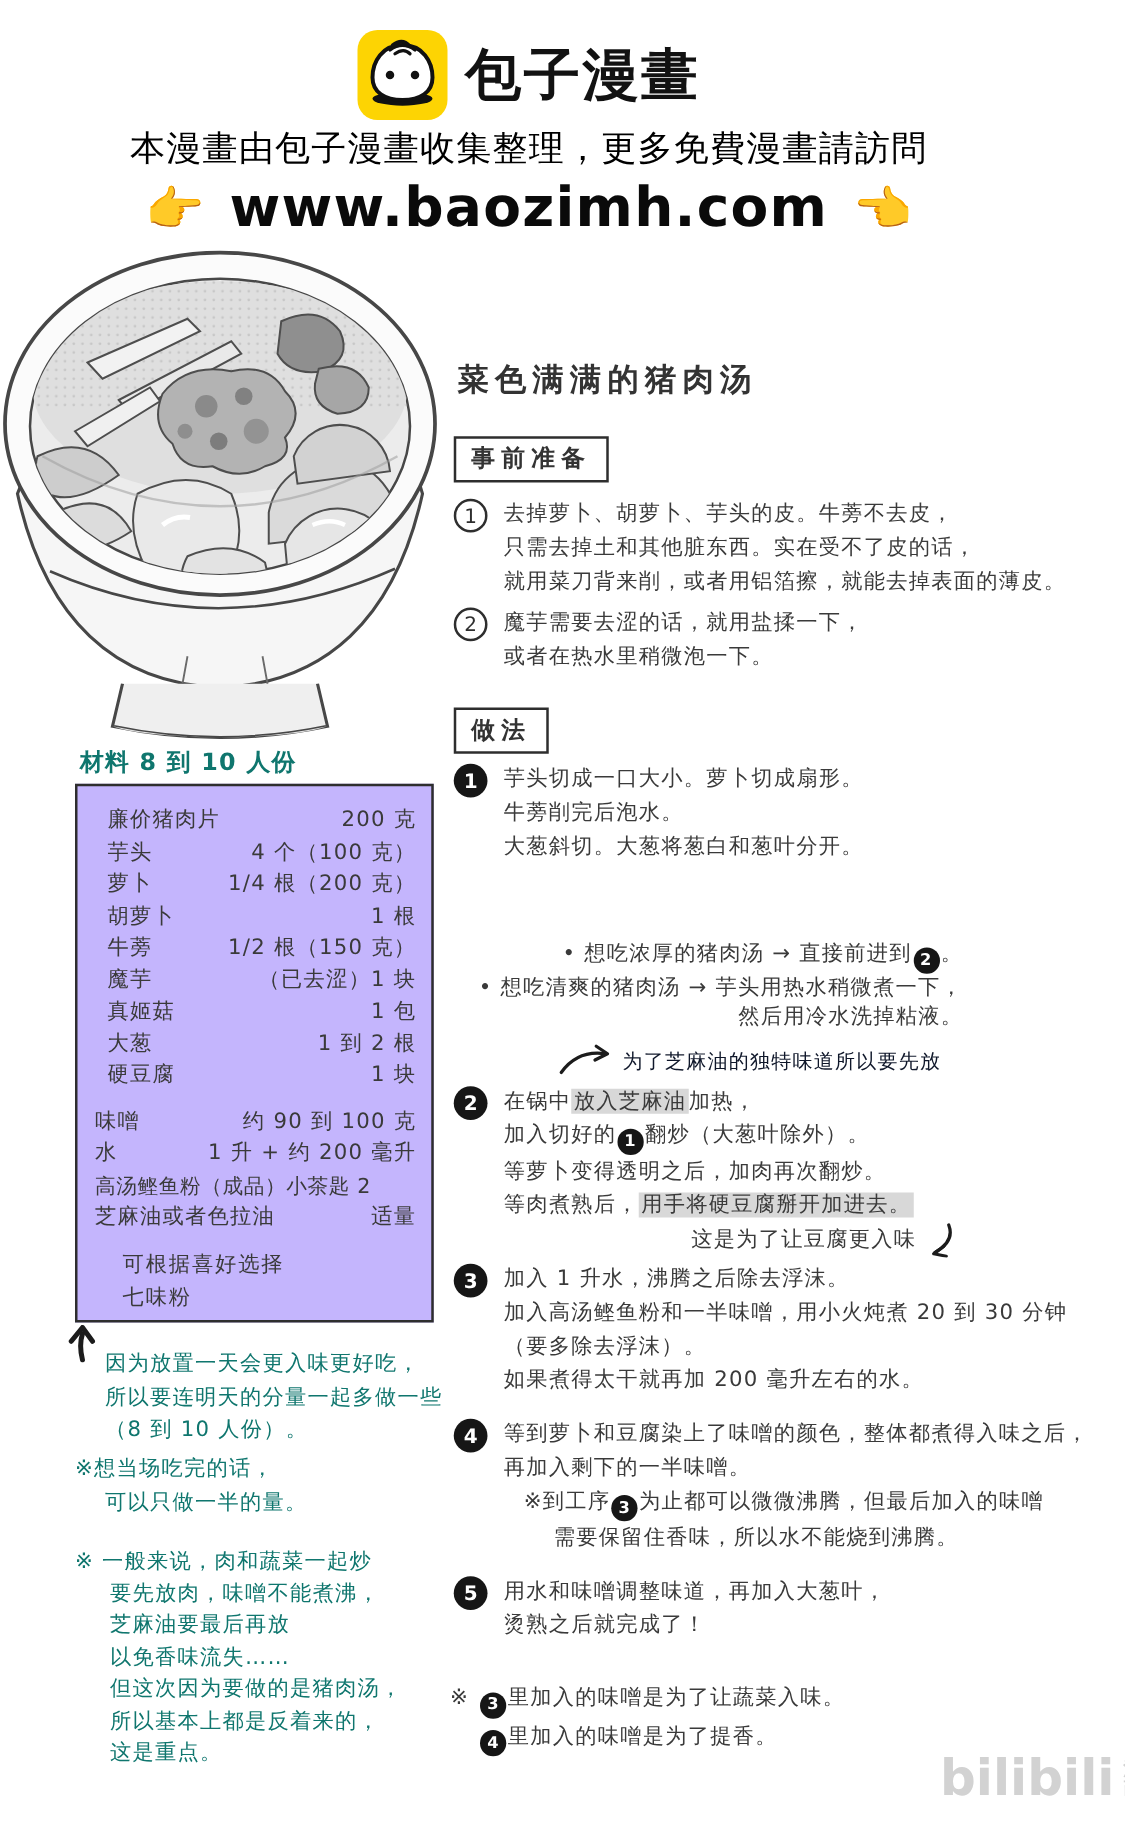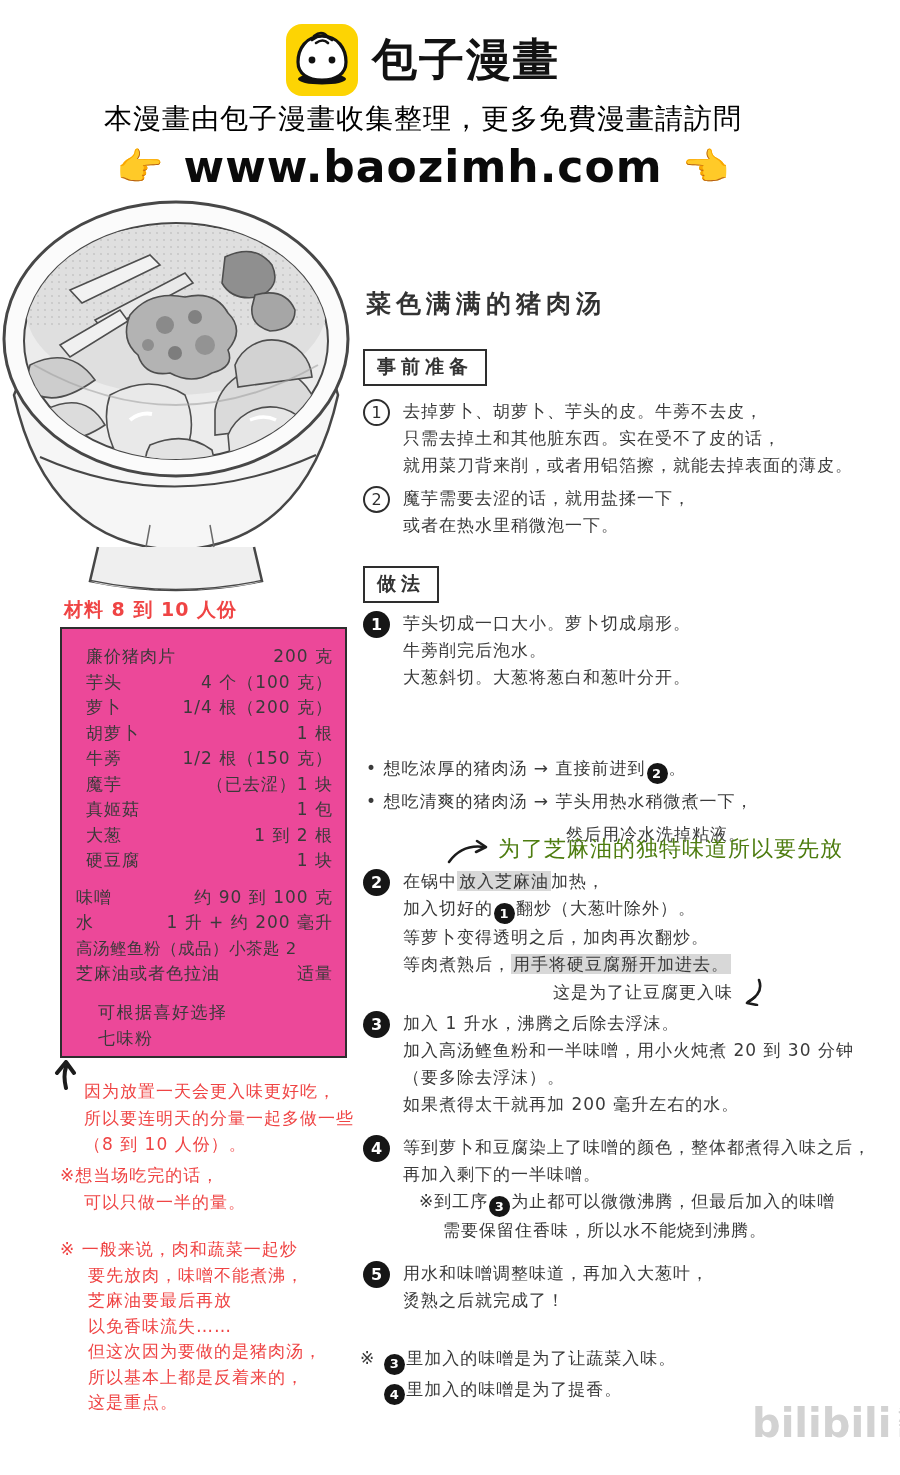--- a/index.html
+++ b/index.html
@@ -21,31 +21,31 @@
   .tagline { margin-top:4px; font-size:28px; font-weight:400; color:#000; letter-spacing:1px; }
   .url-row { margin-top:3px; display:flex; justify-content:center; align-items:center; gap:20px; }
   .pointer { font-size:38px; line-height:1; }
   .url { font-size:44px; font-weight:700; color:#0a0a0a; letter-spacing:1px; }
 
   
   .pot { position:absolute; top:195px; left:0; width:358px; height:398px; }
 
   
   .ing-heading { position:absolute; left:64px; top:597px; font-size:19px; font-weight:600; letter-spacing:3px; color:#383838; }
-  .ing-box { position:absolute; left:60px; top:627px; width:287px; height:431px; border:2.5px solid #2e2e2e; background:#ec4899; padding:15px 12px 0 12px; }
+  .ing-box { position:absolute; left:60px; top:627px; width:287px; height:431px; border:2.5px solid #2e2e2e; background:#c4b5fd; padding:15px 12px 0 12px; }
   .ing-row { display:flex; justify-content:space-between; align-items:baseline; font-size:17px; line-height:25.5px; letter-spacing:1px; color:#3a3a3a; }
   .g1 .ing-row { padding-left:12px; }
   .g2 { margin-top:11px; }
   .g2 .ing-row { padding-left:2px; }
   .ing-row .amt { text-align:right; white-space:nowrap; }
   .ing-full { font-size:16.5px; line-height:25.5px; letter-spacing:0.5px; color:#3a3a3a; padding-left:2px; white-space:nowrap; }
   .ing-opt { margin-top:12px; padding-left:24px; font-size:17px; line-height:26px; letter-spacing:1.5px; color:#3a3a3a; }
 
   
-  .hand { color:#ef4444; letter-spacing:1px; }
+  .hand { color:#0f766e; letter-spacing:1px; }
   .up-arrow { position:absolute; left:53px; top:1060px; }
   .note-batch { position:absolute; left:84px; top:1078px; font-size:17px; line-height:26.5px; }
   .note-half  { position:absolute; left:60px; top:1162px; font-size:17px; line-height:27px; }
   .note-half .ind { padding-left:24px; }
   .note-order { position:absolute; left:60px; top:1237px; font-size:17px; line-height:25.5px; }
   .note-order .ind { padding-left:28px; }
 
   
   .r-title { position:absolute; left:366px; top:287px; font-size:25px; font-weight:600; letter-spacing:5px; color:#333; }
   .box-label { display:inline-block; border:2.5px solid #2e2e2e; padding:3px 12px 4px 12px; font-size:19px; font-weight:600; letter-spacing:5px; color:#333; background:#fff; }
@@ -55,23 +55,23 @@
   .step { position:absolute; display:flex; gap:13px; }
   .num-open { flex:none; width:27px; height:27px; border:2px solid #2e2e2e; border-radius:50%; display:flex; align-items:center; justify-content:center; font-size:16px; color:#2e2e2e; margin-top:1px; background:#fff; }
   .num-fill { flex:none; width:27px; height:27px; border-radius:50%; background:#161616; color:#fff; display:flex; align-items:center; justify-content:center; font-size:16px; font-weight:700; margin-top:1px; }
   .step-text { font-size:17px; line-height:27px; letter-spacing:1px; color:#3a3a3a; }
   .ibadge { display:inline-flex; width:21px; height:21px; border-radius:50%; background:#161616; color:#fff; align-items:center; justify-content:center; font-size:13px; font-weight:700; vertical-align:-4px; margin:0 1px; }
   .hl { background:#d8d8d8; padding:0 2px; }
 
   .st-prep1 { left:363px; top:398px; }
   .st-prep2 { left:363px; top:485px; }
   .st-m1 { left:363px; top:610px; }
-  .bullets { position:absolute; left:366px; top:752px; font-size:17px; line-height:33px; letter-spacing:1px; color:#3a3a3a; }
+  .bullets { position:absolute; left:383px; top:752px; font-size:17px; line-height:23px; letter-spacing:1px; color:#3a3a3a;text-align:right; }
   .bullets .cont { padding-left:200px; }
-  .sesame-note { position:absolute; left:446px; top:834px; display:flex; align-items:flex-end; gap:6px; font-size:22px; letter-spacing:1px; color:#4d7c0f; }
+  .sesame-note { position:absolute; left:446px; top:834px; display:flex; align-items:flex-end; gap:6px; font-size:16px; letter-spacing:1px; color:#0f172a; }
   .st-m2 { left:363px; top:868px; }
   .tofu-line { padding-left:150px; display:flex; align-items:center; gap:6px; }
   .st-m3 { left:363px; top:1010px; }
   .st-m4 { left:363px; top:1134px; }
   .s4note { margin-left:16px; }
   .s4note .ind2 { padding-left:24px; }
   .st-m5 { left:363px; top:1260px; }
   .footnote { position:absolute; left:360px; top:1344px; display:flex; gap:8px; font-size:17px; line-height:28px; letter-spacing:1px; color:#3a3a3a; }
 
   

